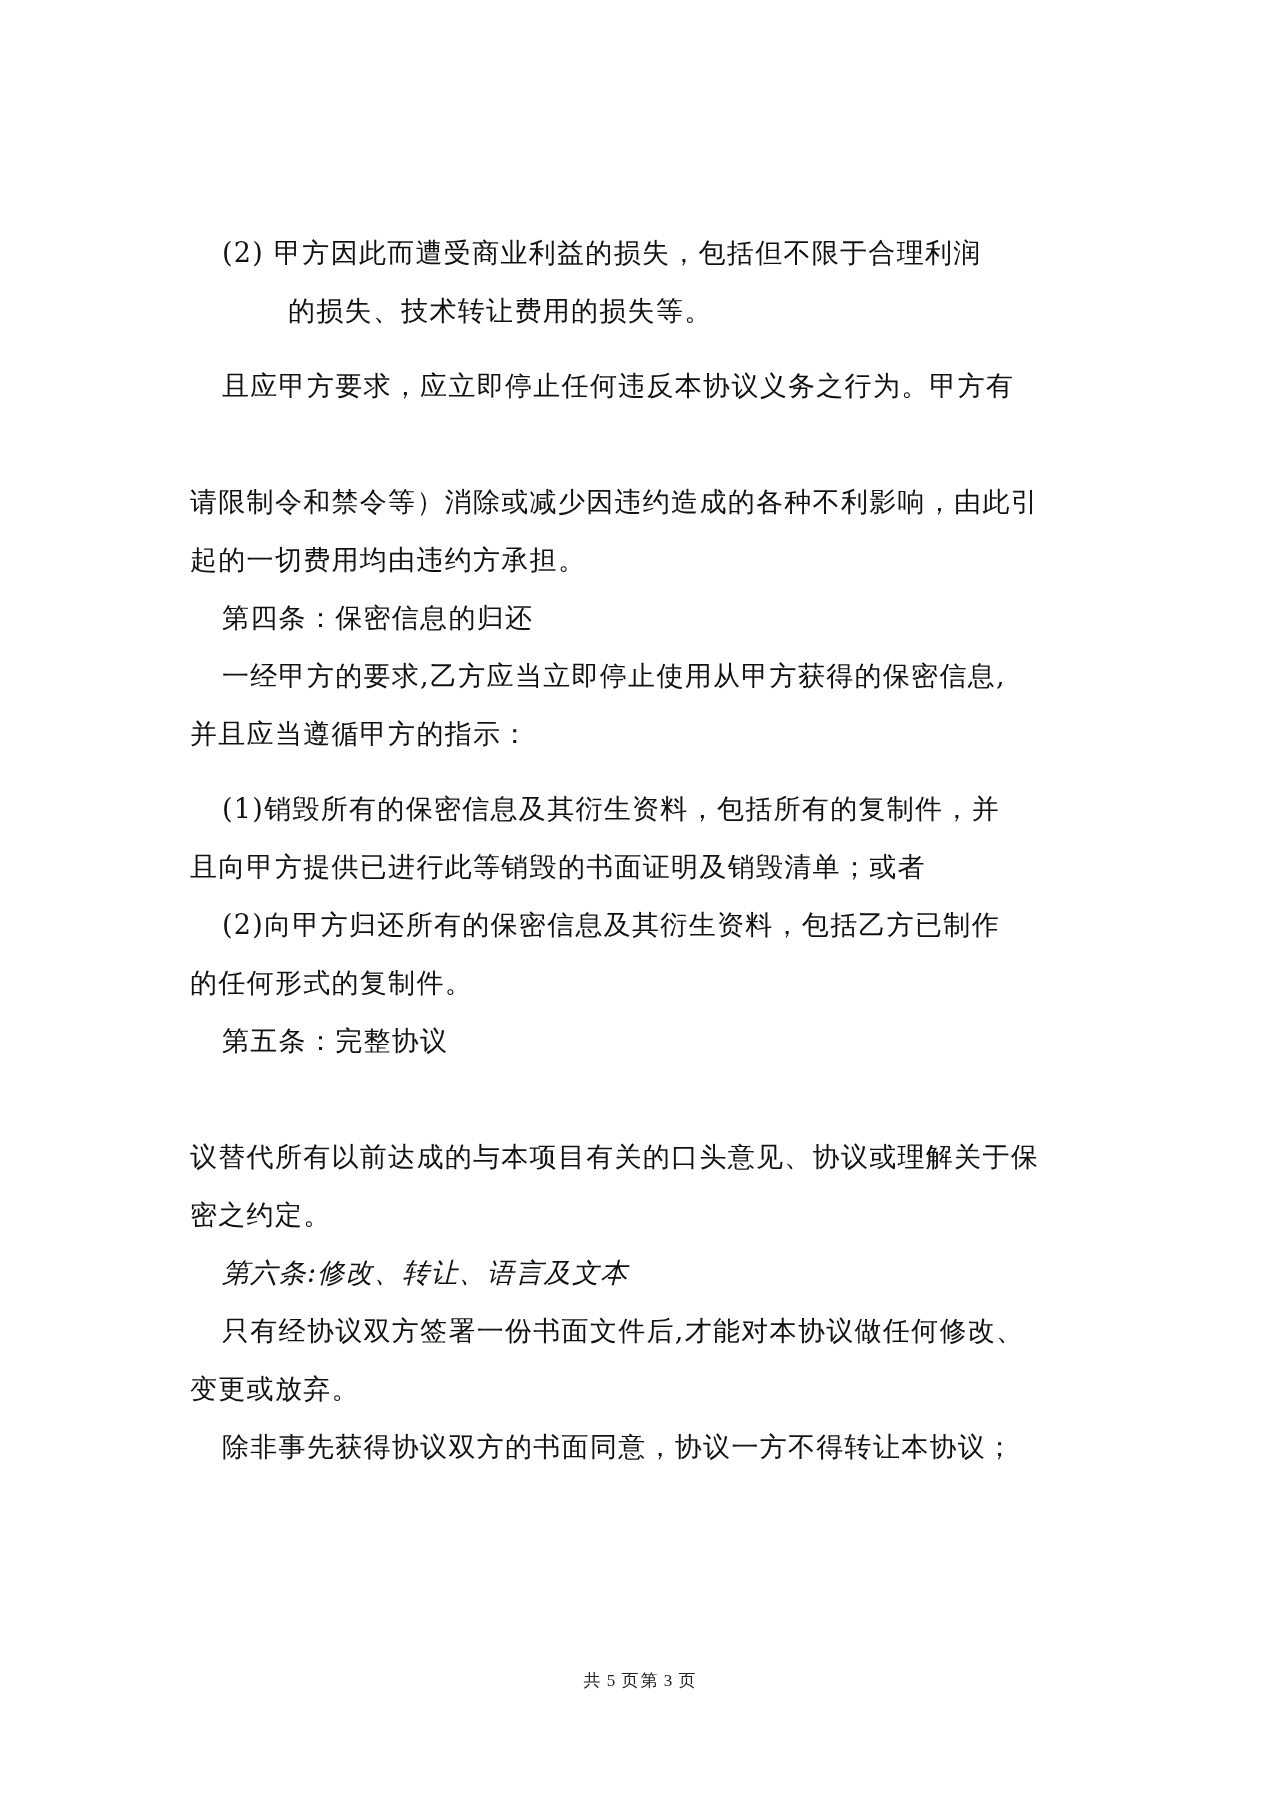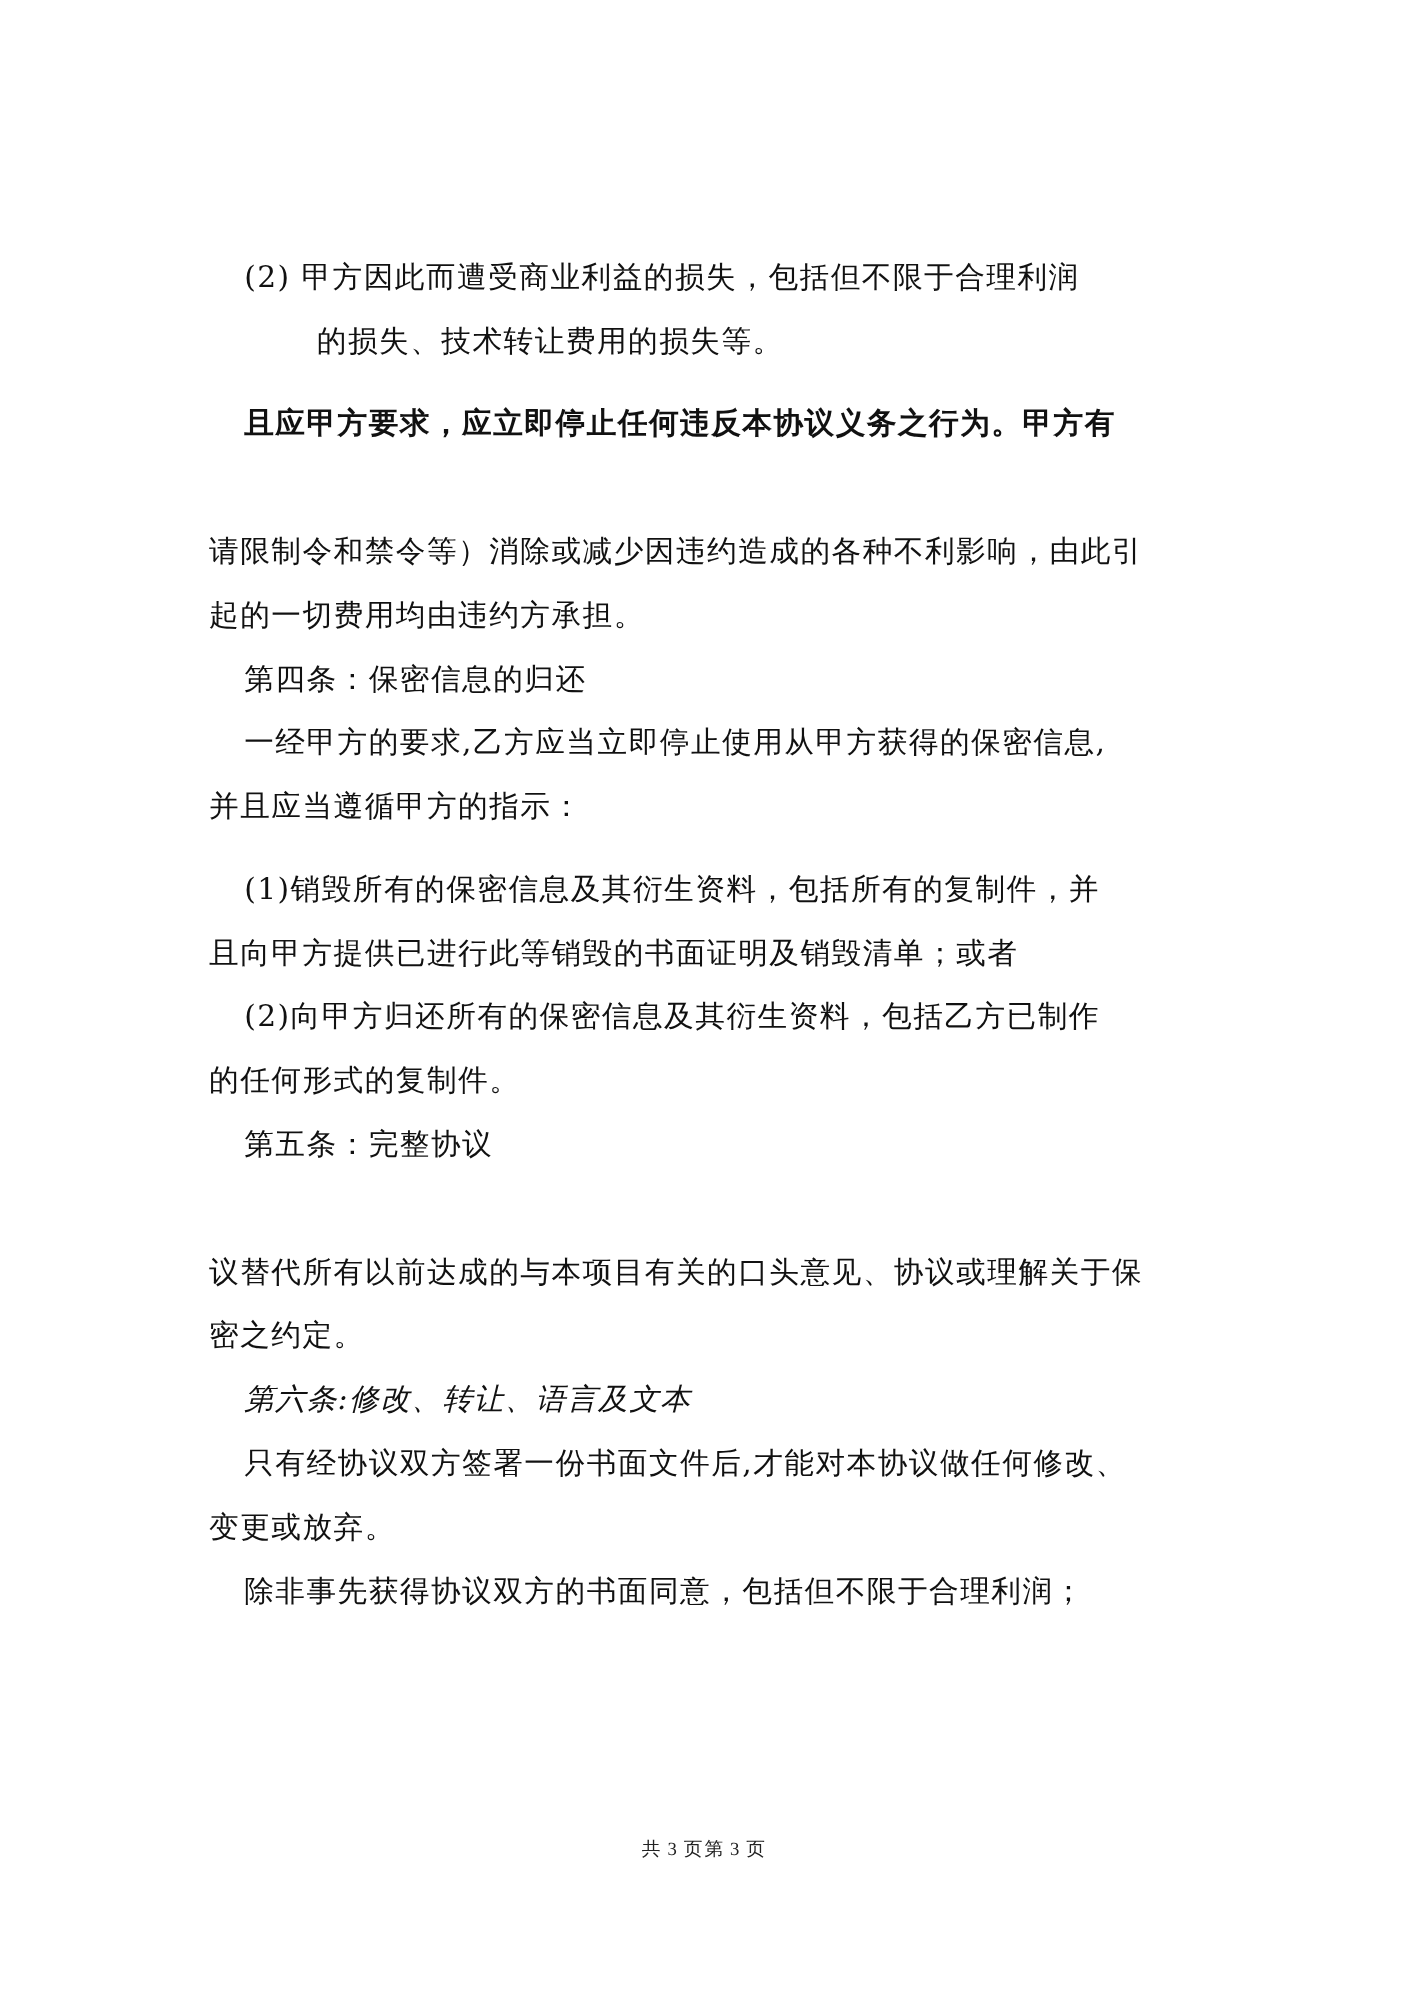--- a/index.html
+++ b/index.html
@@ -43,37 +43,37 @@
     }
     .footer span + span { margin-left: 1px; }
   </style>
 </head>
 <body>
 
 <div class="page">
   <div class="line" style="left:222px;top:236px;">(2)    甲方因此而遭受商业利益的损失，包括但不限于合理利润</div>
   <div class="line" style="left:288px;top:294px;">的损失、技术转让费用的损失等。</div>
 
-  <div class="line" style="left:222px;top:369px;font-weight:bold;">且应甲方要求，应立即停止任何违反本协议义务之行为。甲方有</div>
+  <div class="line" style="left:222px;top:369px;">且应甲方要求，应立即停止任何违反本协议义务之行为。甲方有</div>
   <div class="line" style="left:190px;top:485px;">请限制令和禁令等）消除或减少因违约造成的各种不利影响，由此引</div>
   <div class="line" style="left:190px;top:543px;">起的一切费用均由违约方承担。</div>
 
   <div class="line" style="left:222px;top:601px;">第四条：保密信息的归还</div>
   <div class="line" style="left:222px;top:659px;">一经甲方的要求,乙方应当立即停止使用从甲方获得的保密信息,</div>
   <div class="line" style="left:190px;top:717px;">并且应当遵循甲方的指示：</div>
   <div class="line" style="left:222px;top:792px;">(1)销毁所有的保密信息及其衍生资料，包括所有的复制件，并</div>
   <div class="line" style="left:190px;top:850px;">且向甲方提供已进行此等销毁的书面证明及销毁清单；或者</div>
   <div class="line" style="left:222px;top:908px;">(2)向甲方归还所有的保密信息及其衍生资料，包括乙方已制作</div>
   <div class="line" style="left:190px;top:966px;">的任何形式的复制件。</div>
 
   <div class="line" style="left:222px;top:1024px;">第五条：完整协议</div>
   <div class="line" style="left:190px;top:1140px;">议替代所有以前达成的与本项目有关的口头意见、协议或理解关于保</div>
   <div class="line" style="left:190px;top:1198px;">密之约定。</div>
 
   <div class="line" style="left:222px;top:1256px;font-style:italic;">第六条:修改、转让、语言及文本</div>
   <div class="line" style="left:222px;top:1314px;">只有经协议双方签署一份书面文件后,才能对本协议做任何修改、</div>
   <div class="line" style="left:190px;top:1372px;">变更或放弃。</div>
-  <div class="line" style="left:222px;top:1430px;">除非事先获得协议双方的书面同意，包括但不限于合理利润；</div>
+  <div class="line" style="left:222px;top:1430px;">除非事先获得协议双方的书面同意，协议一方不得转让本协议；</div>
 
   <div class="footer">
-    <span>共 3 页</span><span>第 3 页</span>
+    <span>共 5 页</span><span>第 3 页</span>
   </div>
 </div>
 
 </body></html>

